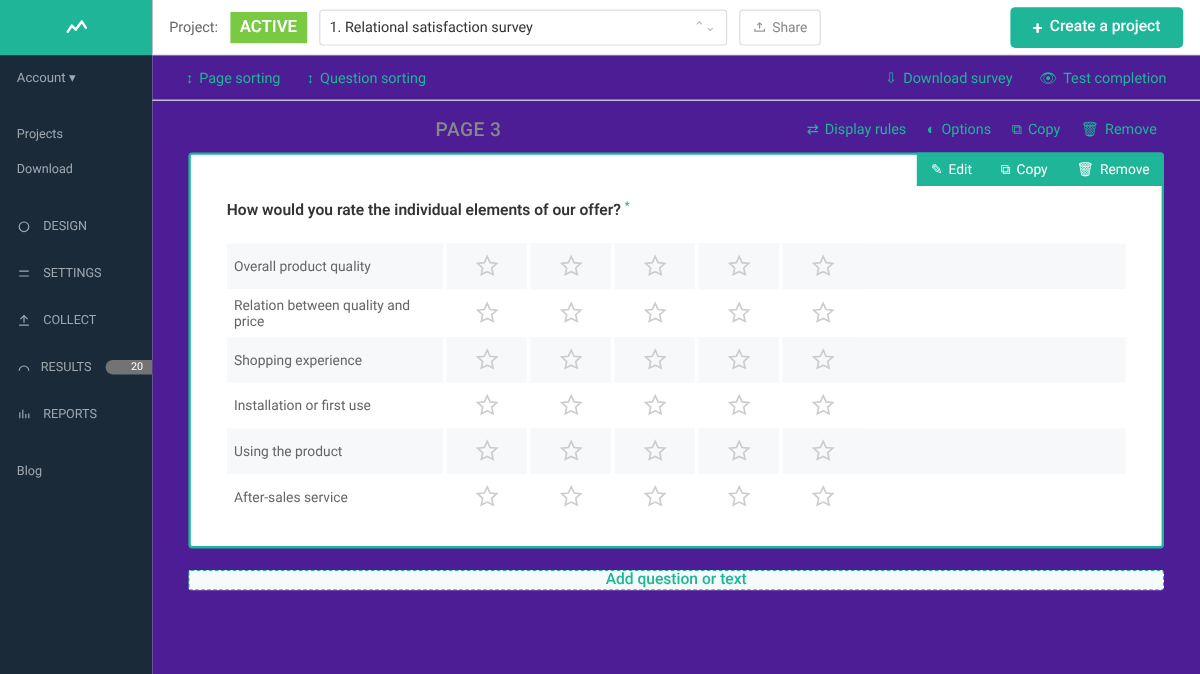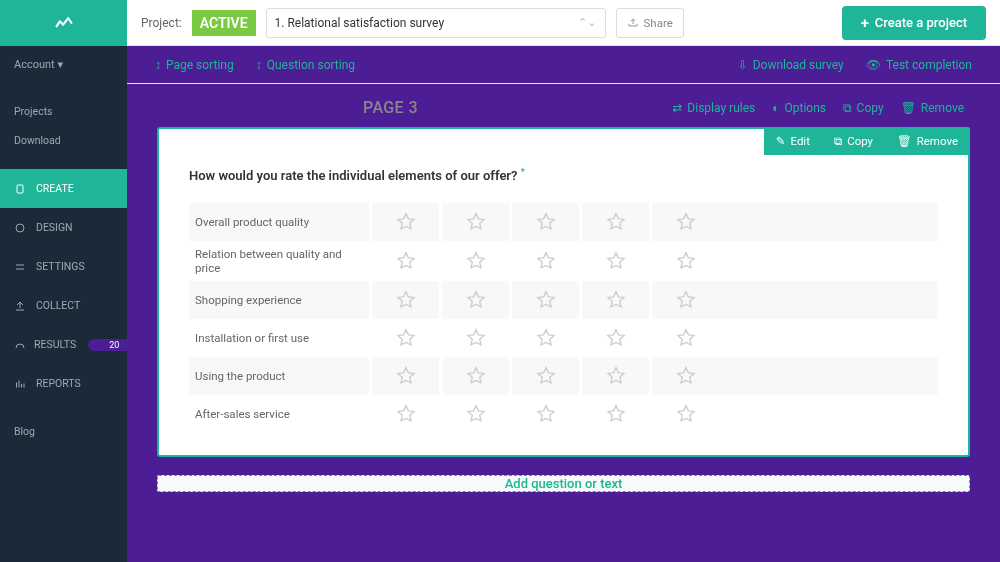--- a/index.html
+++ b/index.html
@@ -6,21 +6,21 @@
     body { width:1000px; height:562px; background:#f0f2f4; display:flex; overflow:hidden; color:#333; }
     .sidebar { width:127px; background:#1b2a38; color:#a0a8b0; display:flex; flex-direction:column; font-size:11px; }
     .logo { height:46px; display:flex; align-items:center; justify-content:center; background:#1fb598; }
     .logo svg { width:20px; height:20px; }
     .account { padding:12px 14px; font-size:11px; color:#a0a8b0; border-bottom:none; }
     .nav-group { margin-top:14px; }
     .nav-item { padding:13px 14px; display:flex; align-items:flex-end; gap:8px; font-size:10.5px; cursor:pointer; color:#a0a8b0; }
     .nav-item.simple { padding:8px 14px; }
     .nav-item.active { background:#1fb598; color:#fff; }
     .nav-item .ico { width:14px; display:inline-flex; }
-    .nav-badge { background:#4c1d95; color:#fff; font-size:9px; border-radius:9px; padding:1px 21px; margin-left:4px; }
+    .nav-badge { background:#737373; color:#fff; font-size:9px; border-radius:9px; padding:1px 21px; margin-left:4px; }
     .main { flex:1; display:flex; flex-direction:column; background:#4c1d95; }
     .topbar { height:46px; background:#fff; border-bottom:1px solid #e3e6ea; display:flex; align-items:center; padding:0 14px; gap:10px; }
     .proj-label { font-size:12px; color:#666; }
     .status-badge { background:#7ac943; color:#fff; font-size:14px; font-weight:600; padding:5px 8px; }
     .proj-select { flex:0 0 auto; width:340px; height:30px; border:1px solid #ddd; border-radius:3px; display:flex; align-items:center; padding:0 8px; font-size:12px; color:#333; position:relative; }
     .proj-select .chev { position:absolute; right:8px; color:#bbb; font-size:11px; }
     .share-btn { height:30px; border:1px solid #ddd; border-radius:3px; background:#fff; padding:0 10px; font-size:11.5px; color:#888; display:flex; align-items:center; gap:5px; cursor:pointer; }
     .spacer { flex:1; }
     .create-btn { background:#1fb598; color:#fff; border:none; border-radius:4px; height:34px; padding:0 19px; font-size:13px; font-weight:500; display:flex; align-items:center; gap:6px; cursor:pointer; }
     .subbar { height:38px; border-bottom:1px solid #e3e6ea; display:flex; align-items:center; padding:0 28px; font-size:12px; color:#1fb598; gap:22px; }
@@ -67,28 +67,20 @@
   <div class="nav-group">
     <div class="nav-item simple">
       <span>Projects</span>
     </div>
     <div class="nav-item simple">
       <span>Download</span>
     </div>
   </div>
 
   <div class="nav-group">
-    <div class="nav-item active">
-      <span class="ico">
-          <svg class="inline" viewBox="0 0 24 24">
-            <rect x="6" y="4" width="12" height="16" rx="2" stroke="#fff" fill="none" stroke-width="2"></rect>
-          </svg>
-        </span>
-      <span>CREATE</span>
-    </div>
     <div class="nav-item">
       <span class="ico">
           <svg class="inline" viewBox="0 0 24 24">
             <circle cx="12" cy="12" r="8" stroke="#a0a8b0" fill="none" stroke-width="2"></circle>
           </svg>
         </span>
       <span>DESIGN</span>
     </div>
     <div class="nav-item">
       <span class="ico">

